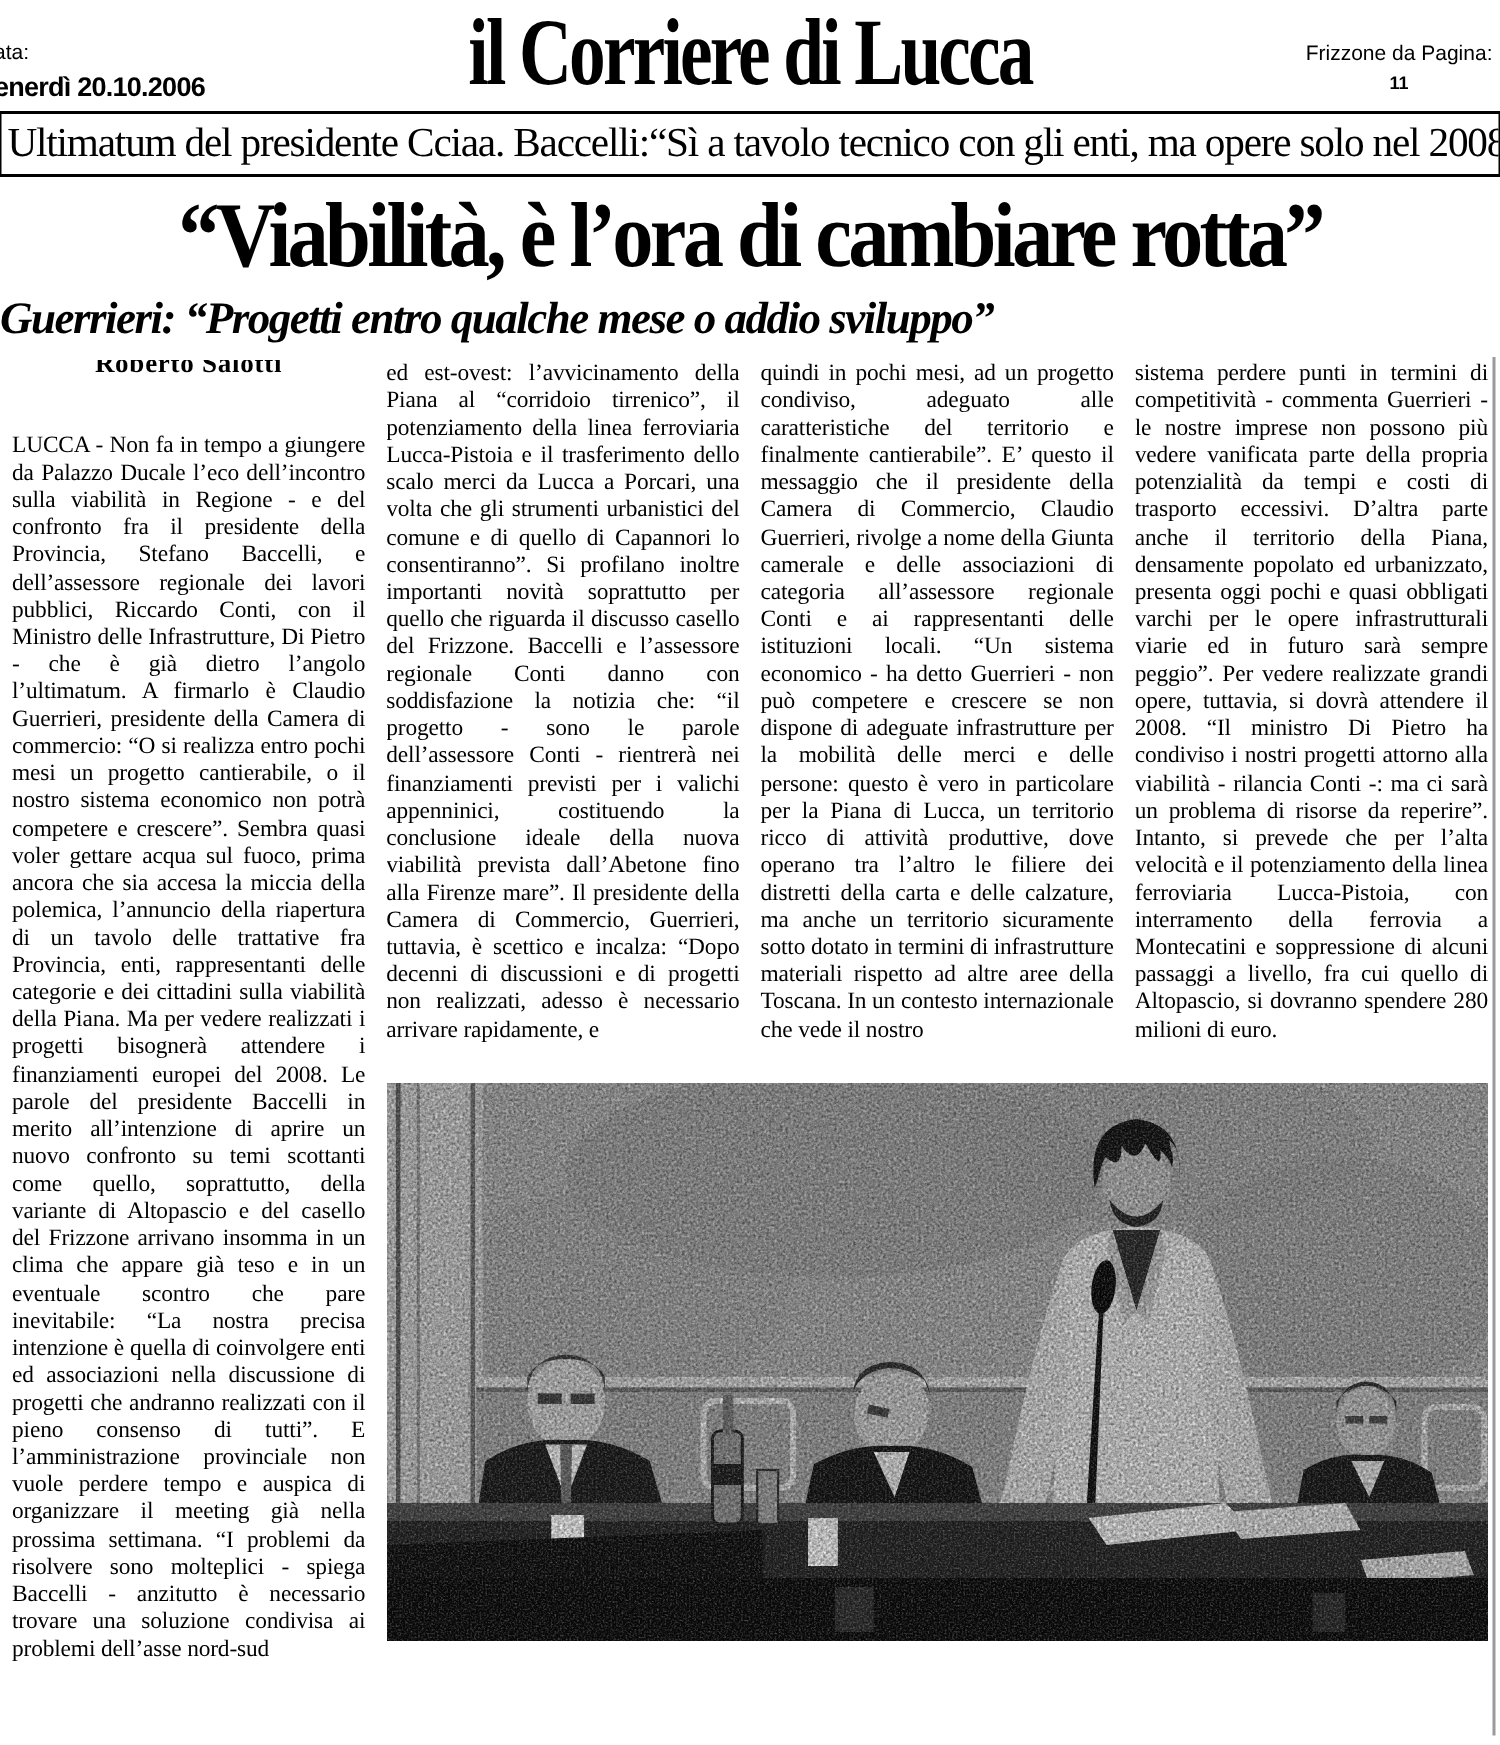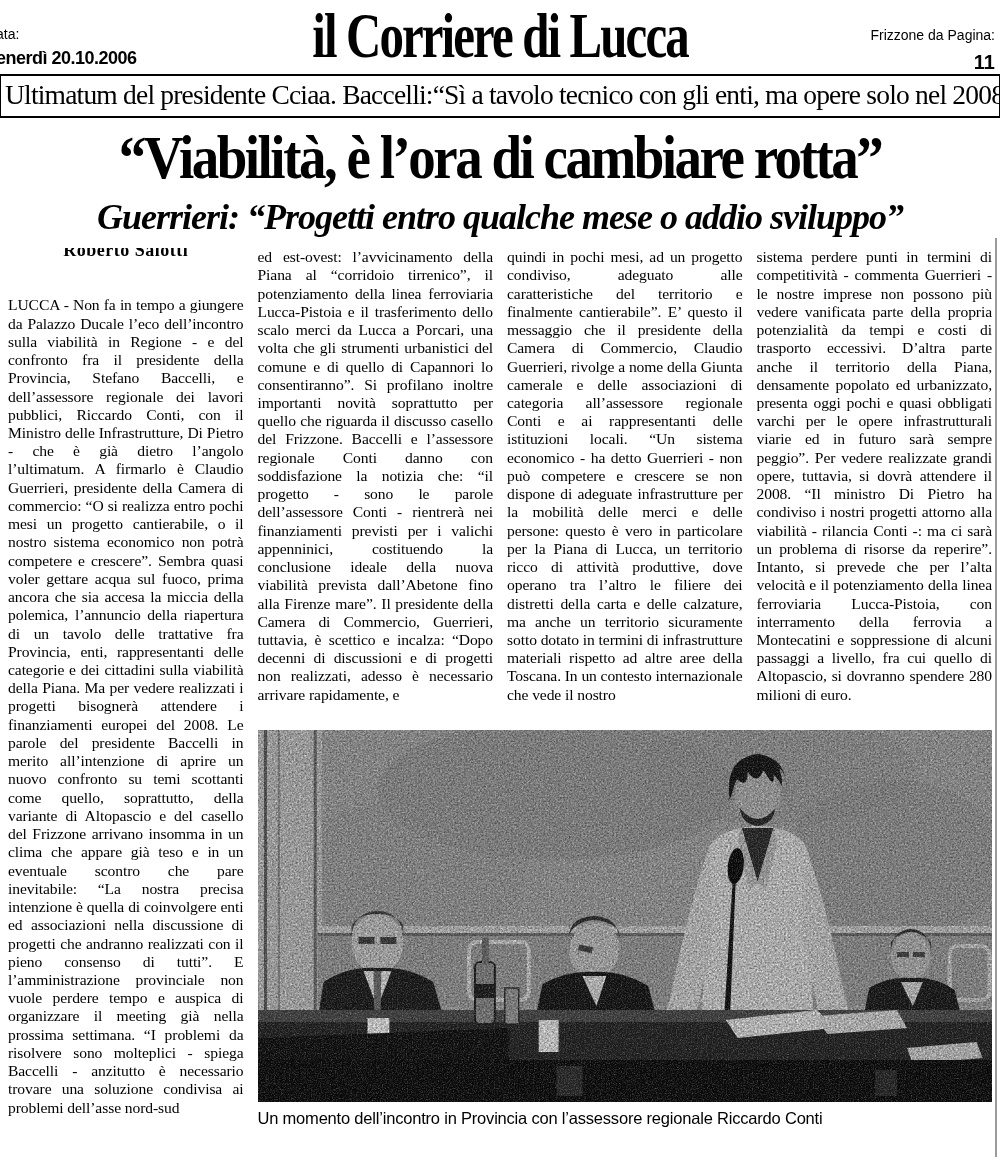--- a/index.html
+++ b/index.html
@@ -11,35 +11,35 @@
   
   .header{position:relative;height:72px;}
   .masthead{
     text-align:center;font-weight:bold;font-size:52px;line-height:1;
     letter-spacing:-2px;padding-top:4px;
     transform:scale(0.94,1.22);transform-origin:50% 0;
   }
   .meta-left{position:absolute;left:-4px;top:24px;font-family:"Liberation Sans",sans-serif;font-size:14px;line-height:1.5;}
   .meta-left .date{font-weight:bold;font-size:18px;letter-spacing:-0.5px;}
   .meta-right{position:absolute;right:5px;top:24px;text-align:right;font-family:"Liberation Sans",sans-serif;font-size:14px;line-height:1.6;}
-  .meta-right .pageno{font-weight:bold;font-size:20px;}
+  .meta-right .pageno{font-weight:bold;font-size:12px;text-align:center;}
   
   .kicker{
     border:2px solid #000;border-left-width:1px;border-right-width:1px;
     margin-top:2px;padding:3px 4px 5px;
     font-size:27.5px;letter-spacing:-0.8px;white-space:nowrap;overflow:hidden;
   }
   
   .headline{
     font-size:55px;font-weight:bold;text-align:center;line-height:1.02;
     letter-spacing:-2.5px;margin-top:8px;white-space:nowrap;
     transform:scaleY(1.12);transform-origin:50% 0;
   }
   .subhead{
-    font-size:36px;font-weight:bold;font-style:italic;text-align:center;
+    font-size:30px;font-weight:bold;font-style:italic;
     letter-spacing:-1px;margin-top:14px;white-space:nowrap;
   }
   
   .columns{
     display:grid;grid-template-columns:repeat(4,1fr);grid-template-rows:470px auto;
     column-gap:14px;row-gap:12px;padding:10px 8px 0;
   }
   .col{
     font-size:15.6px;line-height:1.17;text-align:justify;overflow:hidden;
     letter-spacing:-0.1px;
@@ -202,16 +202,15 @@
 
         <polygon points="0,308 252,298 252,372 0,372" fill="#101010"></polygon>
         <rect x="0" y="330" width="738" height="42" fill="#0c0c0c"></rect>
         <rect x="300" y="336" width="26" height="30" fill="#2f2f2f"></rect>
         <rect x="620" y="340" width="22" height="26" fill="#2b2b2b"></rect>
       </g>
 
       <rect x="0" y="0" width="738" height="372" filter="url(#grain)" opacity="0.5"></rect>
       <rect x="0" y="0" width="738" height="372" filter="url(#grainLight)" opacity="0.4"></rect>
     </svg>
-    <div class="caption">Un momento dell’incontro in Provincia con l’assessore regionale Riccardo Conti</div>
   </div>
 
 </div>
 
 </body></html>

